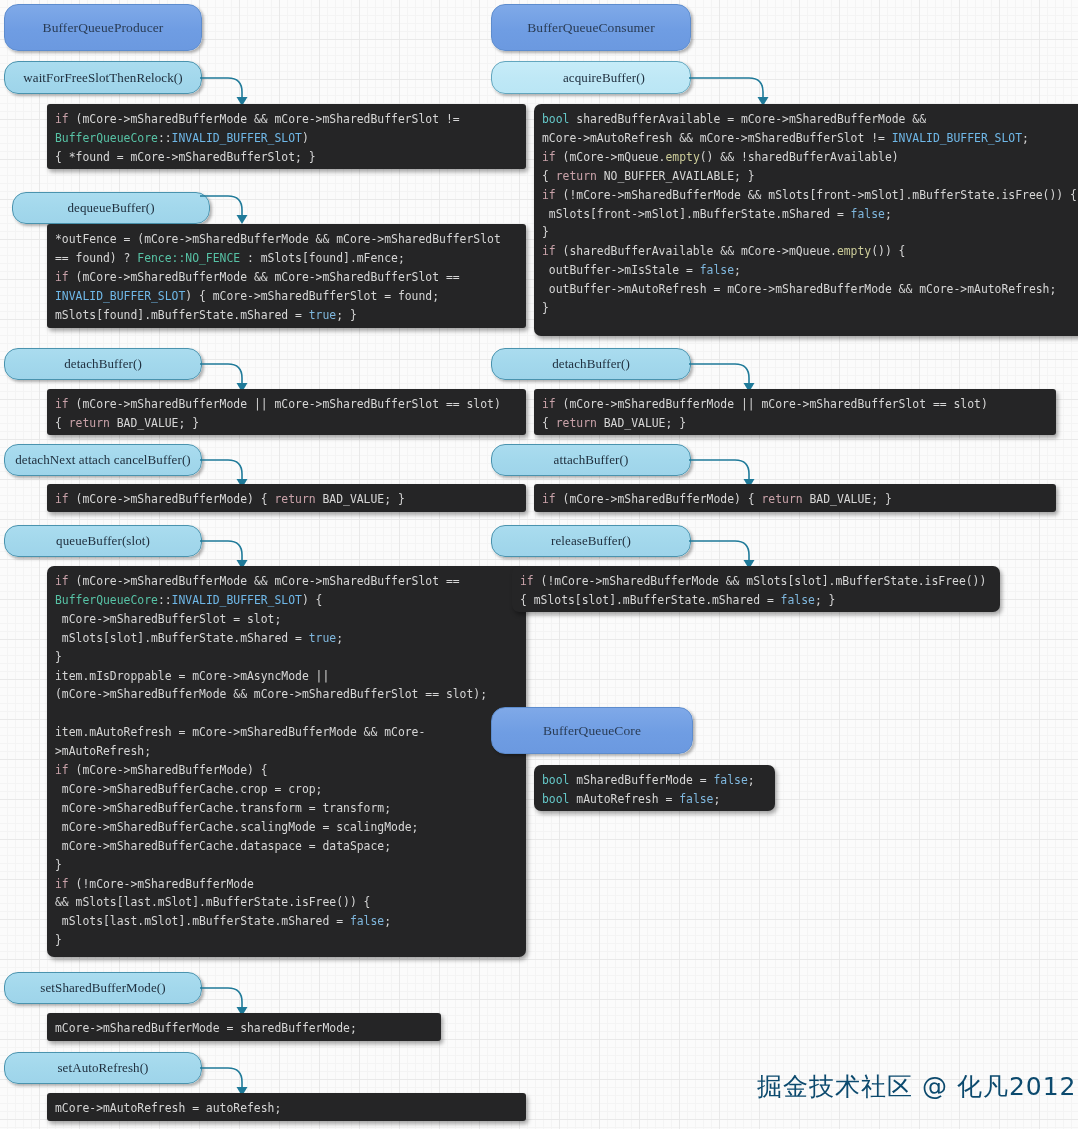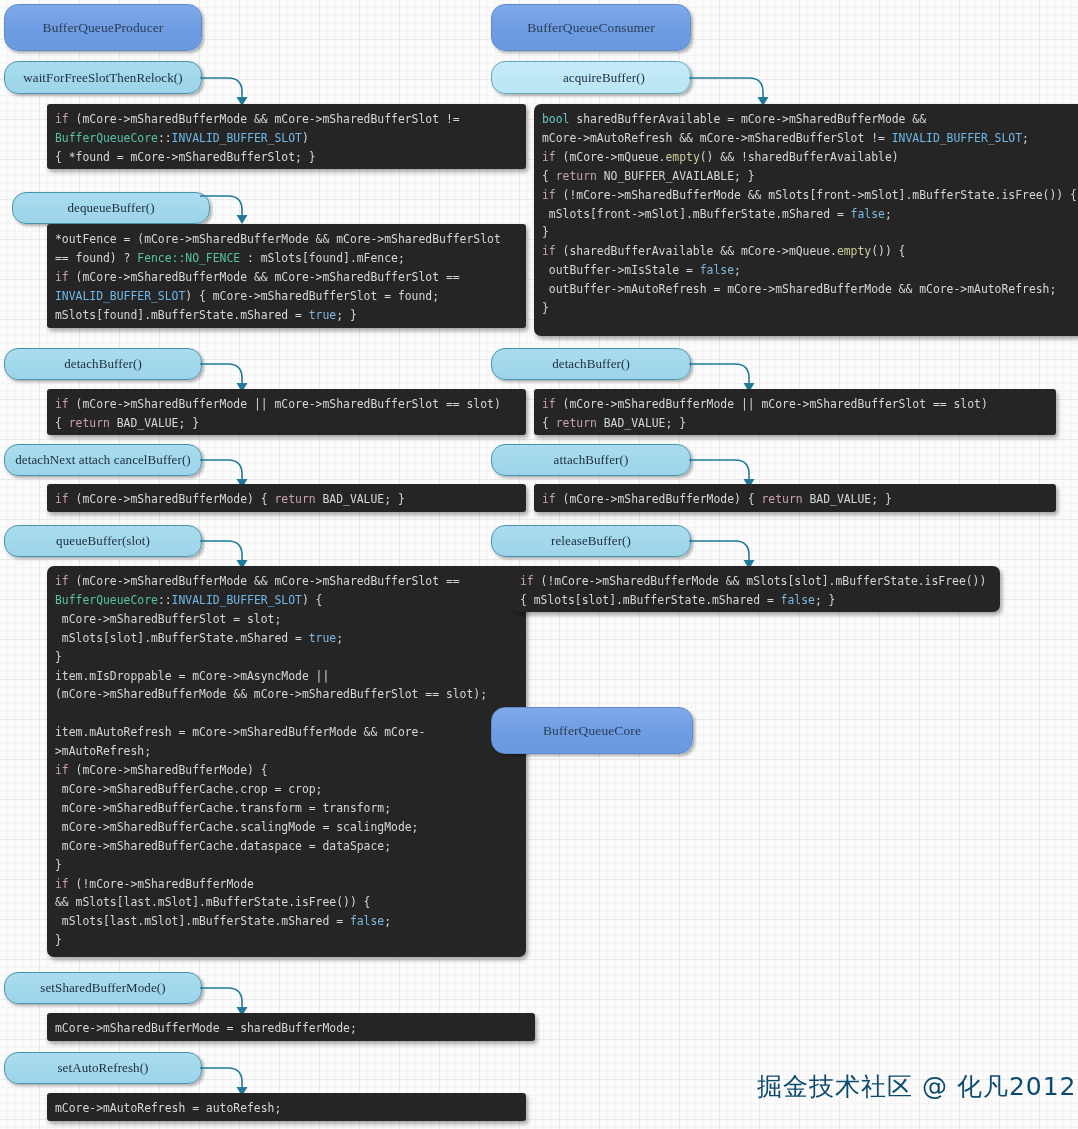--- a/index.html
+++ b/index.html
@@ -181,21 +181,21 @@
 
   <div class="node method" style="left:4px;top:972px;width:198px;height:32px;">
     <span>setSharedBufferMode()</span>
   </div>
   <div class="conn" style="left:200px;top:980px;width:70px;height:40px;">
     <svg width="70" height="40" viewBox="0 0 70 40">
       <path d="M0,8 H28 Q42,8 42,22 V28" fill="none" stroke="#1f7a99" stroke-width="1.6"></path>
       <path d="M42,36 l-5.5,-9 h11 Z" fill="#1f7a99"></path>
     </svg>
   </div>
-  <div class="code sharp" style="left:4px;top:1013px;width:488px;height:28px;"><span class="t-plain">mCore-&gt;mSharedBufferMode = sharedBufferMode;</span></div>
+  <div class="code sharp" style="left:4px;top:1013px;width:394px;height:28px;"><span class="t-plain">mCore-&gt;mSharedBufferMode = sharedBufferMode;</span></div>
 
   <div class="node method" style="left:4px;top:1052px;width:198px;height:32px;">
     <span>setAutoRefresh()</span>
   </div>
   <div class="conn" style="left:200px;top:1060px;width:70px;height:40px;">
     <svg width="70" height="40" viewBox="0 0 70 40">
       <path d="M0,8 H28 Q42,8 42,22 V28" fill="none" stroke="#1f7a99" stroke-width="1.6"></path>
       <path d="M42,36 l-5.5,-9 h11 Z" fill="#1f7a99"></path>
     </svg>
   </div>
@@ -257,16 +257,18 @@
       <path d="M0,8 H46 Q60,8 60,22 V28" fill="none" stroke="#1f7a99" stroke-width="1.6"></path>
       <path d="M60,36 l-5.5,-9 h11 Z" fill="#1f7a99"></path>
     </svg>
   </div>
   <div class="code" style="left:469px;top:566px;width:488px;height:46px;"><span class="t-kw">if</span><span class="t-plain"> (!mCore-&gt;mSharedBufferMode &amp;&amp; mSlots[slot].mBufferState.isFree())</span>
 <span class="t-plain">{ mSlots[slot].mBufferState.mShared = </span><span class="t-lit">false</span><span class="t-plain">; }</span></div>
 
   <div class="node klass" style="left:491px;top:707px;width:202px;height:47px;">
     <span>BufferQueueCore</span>
   </div>
+  <div class="code" style="left:491px;top:765px;width:241px;height:46px;"><span class="t-type">bool</span><span class="t-plain"> mSharedBufferMode = </span><span class="t-lit">false</span><span class="t-plain">;</span>
+<span class="t-type">bool</span><span class="t-plain"> mAutoRefresh = </span><span class="t-lit">false</span><span class="t-plain">;</span></div>
 
   <div class="watermark" style="left:757px;top:1070px;">掘金技术社区 @ 化凡2012</div>
 
 </div>
 
 </body></html>

